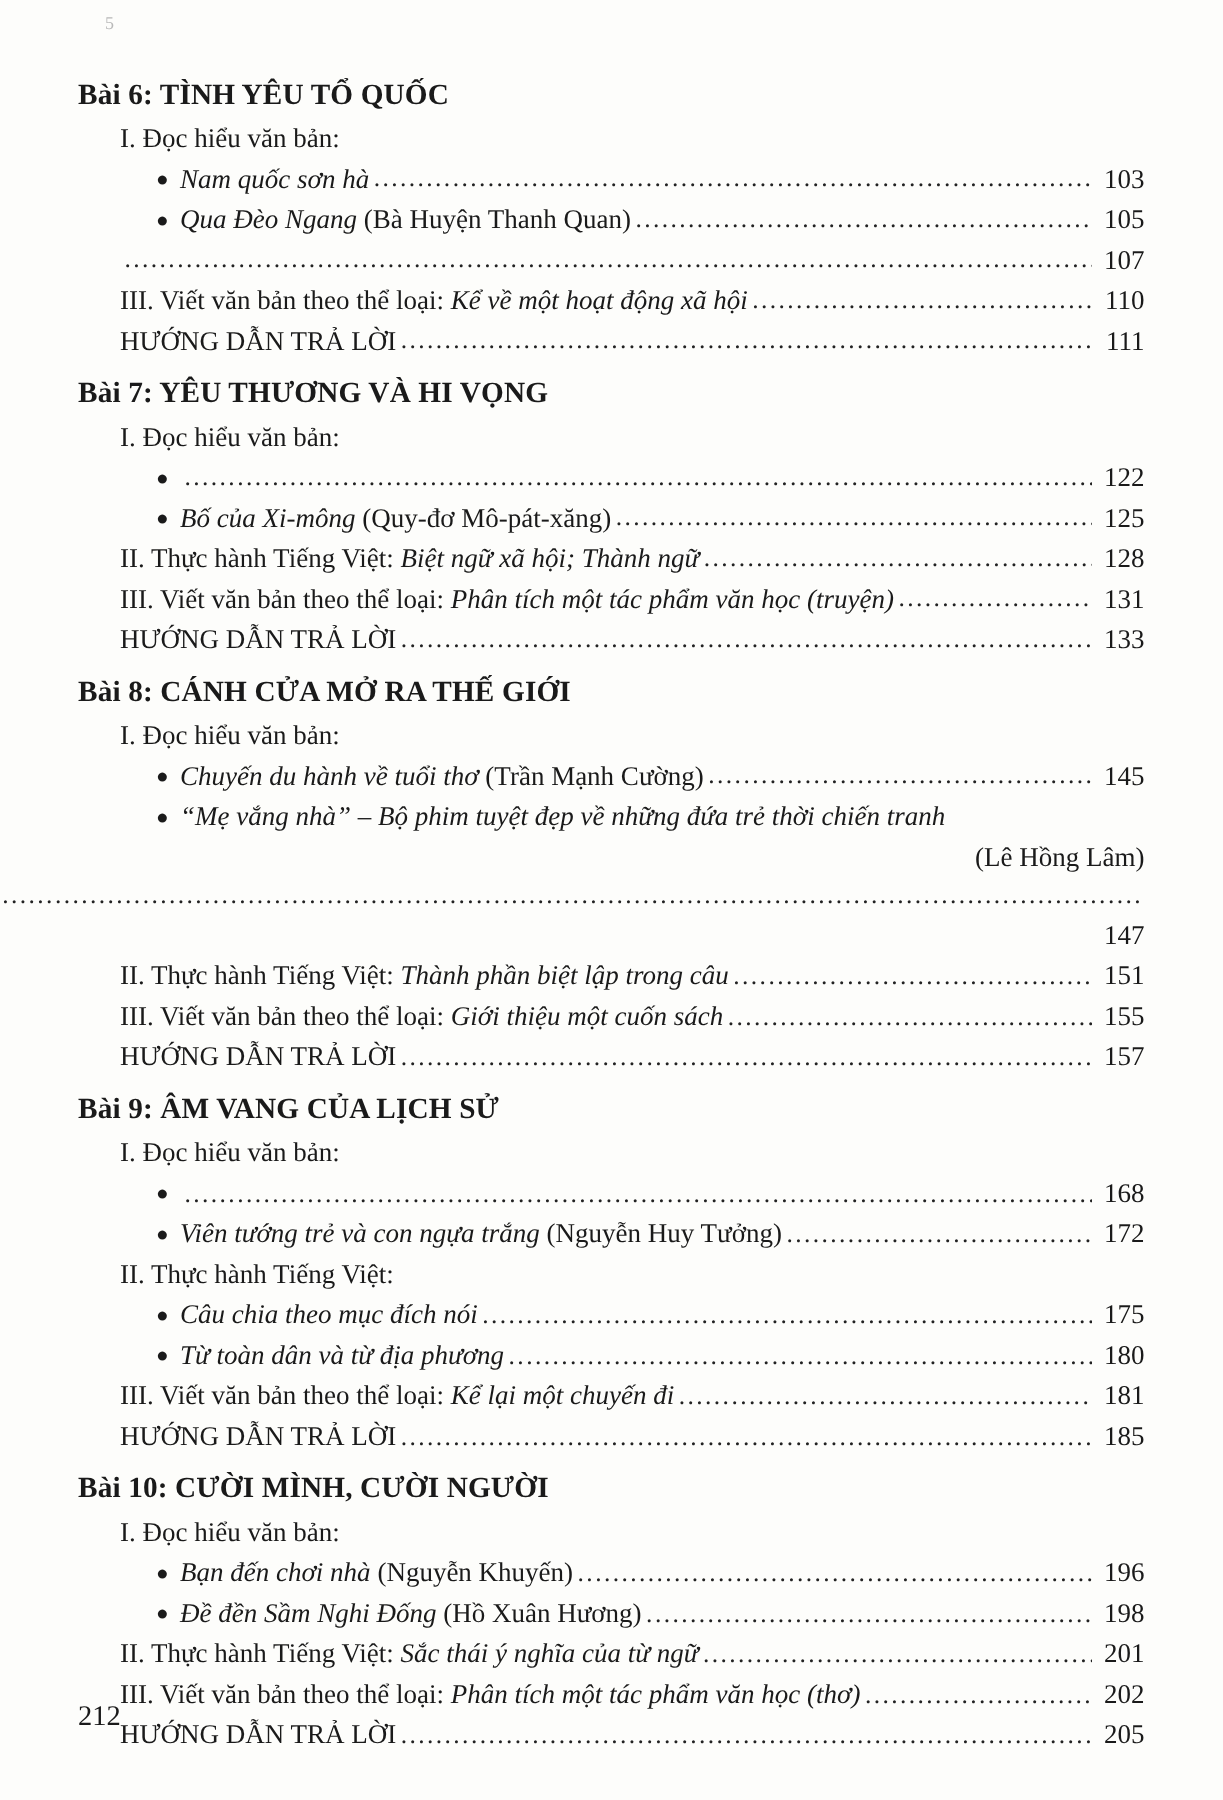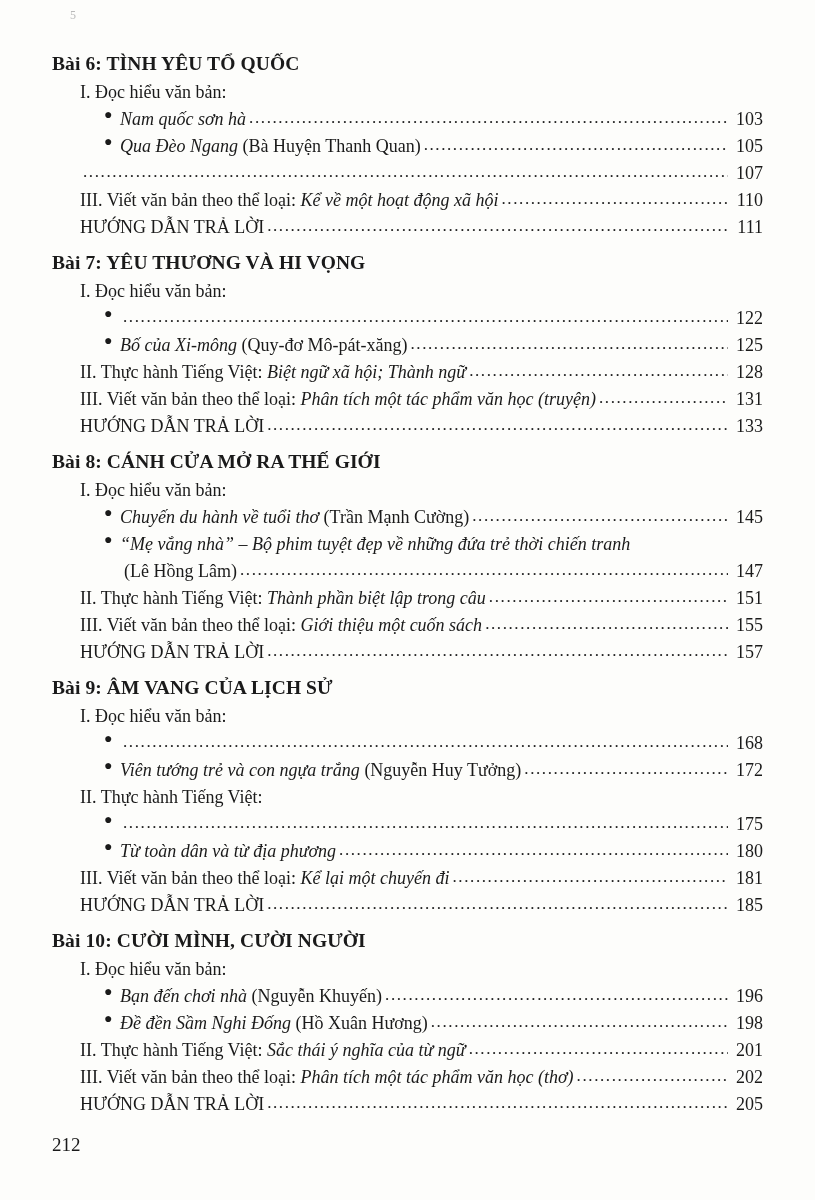--- a/index.html
+++ b/index.html
@@ -34,21 +34,21 @@
     font-size: 19.5px;
     letter-spacing: 0.1px;
     margin: 10px 0 2px 0;
     line-height: 1.28;
   }
   .unit:first-child .unit-title {
     margin-top: 0;
   }
   .row {
     display: flex;
-    align-items: flex-start;
+    align-items: flex-end;
     font-size: 18px;
     line-height: 1.5;
     white-space: nowrap;
   }
   .row .txt {
     flex: 0 0 auto;
   }
   .row .dots {
     flex: 1 1 auto;
     overflow: hidden;
@@ -67,20 +67,21 @@
     font-size: 18px;
   }
   .lvl-1 {
     padding-left: 28px;
   }
   .lvl-2 {
     padding-left: 52px;
   }
   .lvl-2-cont {
     padding-left: 72px;
+    flex-direction: column;
   }
   .bullet {
     display: inline-block;
     width: 16px;
     flex: 0 0 auto;
     font-size: 14px;
     position: relative;
     top: -2px;
   }
   .ital {
@@ -235,20 +236,21 @@
           <span class="dots">...........................................................................................................................................</span>
           <span class="pg">172</span>
         </div>
         <div class="row lvl-1 nodots">
           <span class="txt"><span>II. Thực hành Tiếng Việt:</span></span>
           <span class="dots">...........................................................................................................................................</span>
           <span class="pg"></span>
         </div>
         <div class="row lvl-2">
           <span class="bullet">●</span>
+          <span class="txt"><span class="ital">Câu chia theo mục đích nói</span></span>
           <span class="dots">...........................................................................................................................................</span>
           <span class="pg">175</span>
         </div>
         <div class="row lvl-2">
           <span class="bullet">●</span>
           <span class="txt"><span class="ital">Từ toàn dân và từ địa phương</span></span>
           <span class="dots">...........................................................................................................................................</span>
           <span class="pg">180</span>
         </div>
         <div class="row lvl-1">

